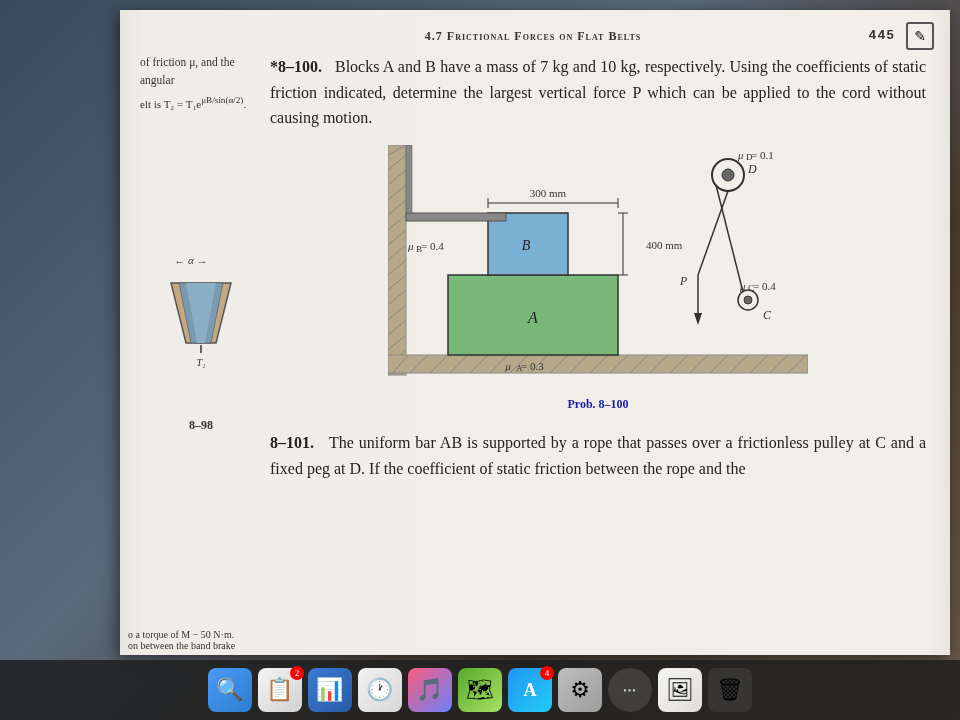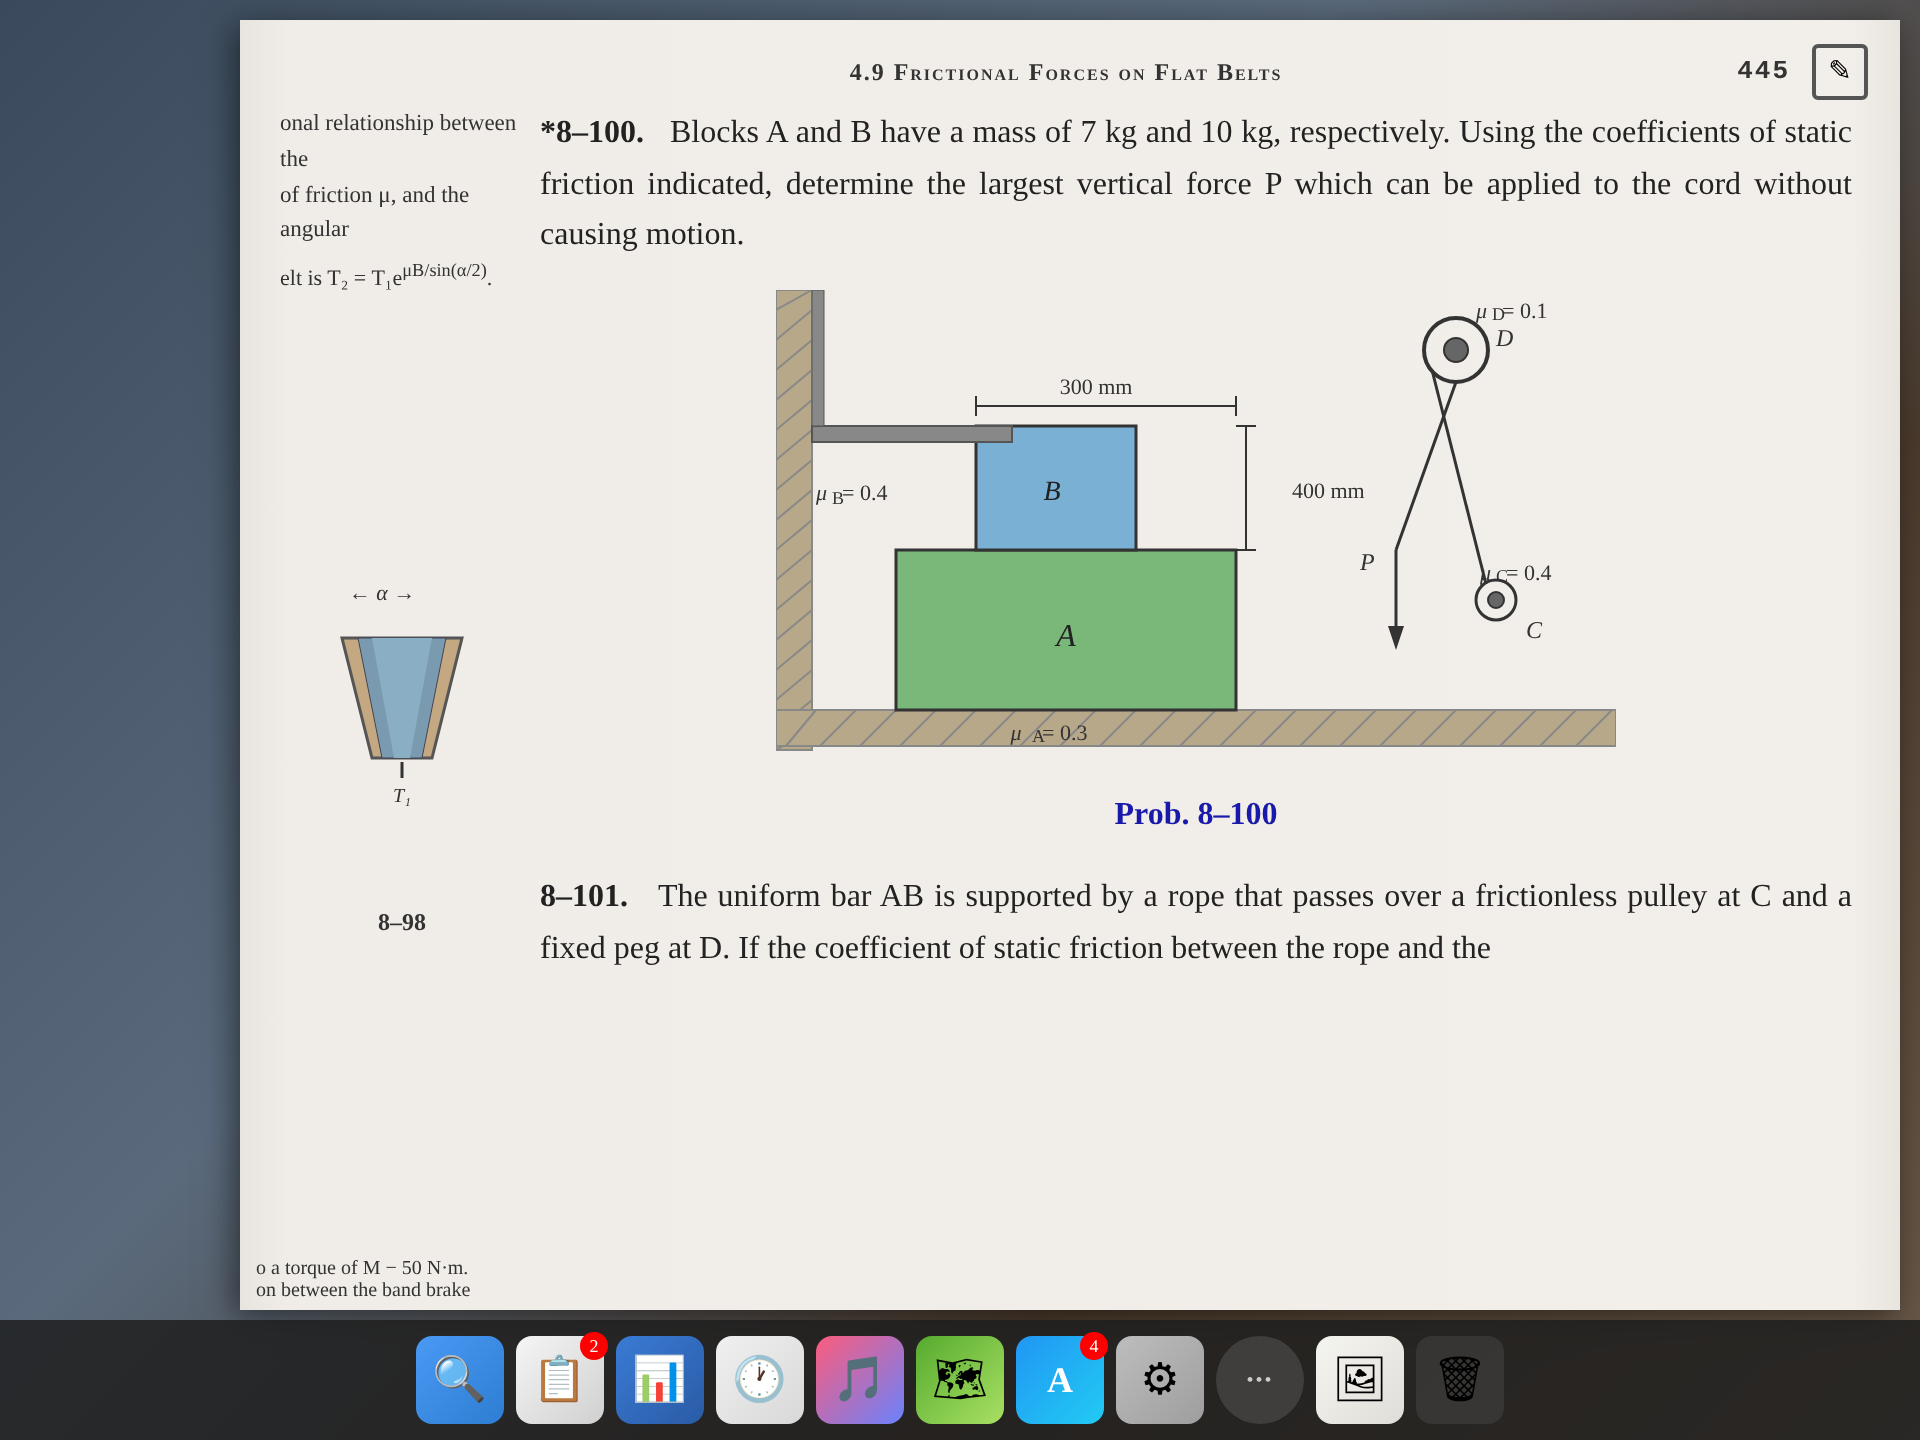--- a/index.html
+++ b/index.html
@@ -170,21 +170,21 @@
     }
 
     .diagram-svg {
       width: 420px;
       height: 240px;
     }
 
     .prob-label {
       text-align: center;
       font-weight: bold;
-      font-size: 16px;
+      font-size: 12px;
       margin-top: 4px;
       color: #1a1aaa;
     }
 
     .bottom-two-col {
       display: flex;
       gap: 10px;
     }
 
     .bottom-left {
@@ -232,29 +232,28 @@
 <body>
 
 <div class="desktop-bg"></div>
 
 <div class="book-page">
   <div class="page-content">
 
     <div class="edit-icon">✎</div>
 
     <div class="page-header">
-      <span class="chapter-title">4.9   Frictional Forces on Flat Belts</span>
+      <span class="chapter-title">4.7   Frictional Forces on Flat Belts</span>
       <div class="page-num">445</div>
     </div>
 
     <div class="two-col">
 
       <div class="left-col">
         <div class="partial-left">
-          <div>onal relationship between the</div>
           <div>of friction μ, and the angular</div>
           <div class="formula">
             elt is T₂ = T₁e<sup>μB/sin(α/2)</sup>.
           </div>
         </div>
 
         <div class="left-illustration">
 
           <div style="font-size:11px; margin-bottom:4px; margin-left:-20px;">
             ← <span style="font-style:italic;">α</span> →

